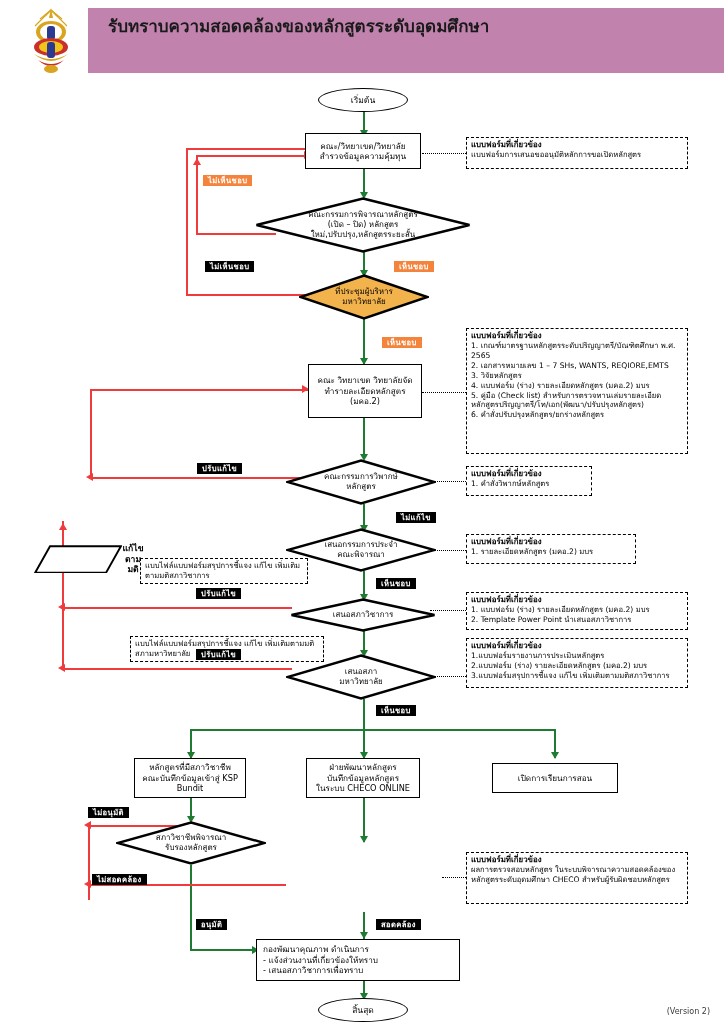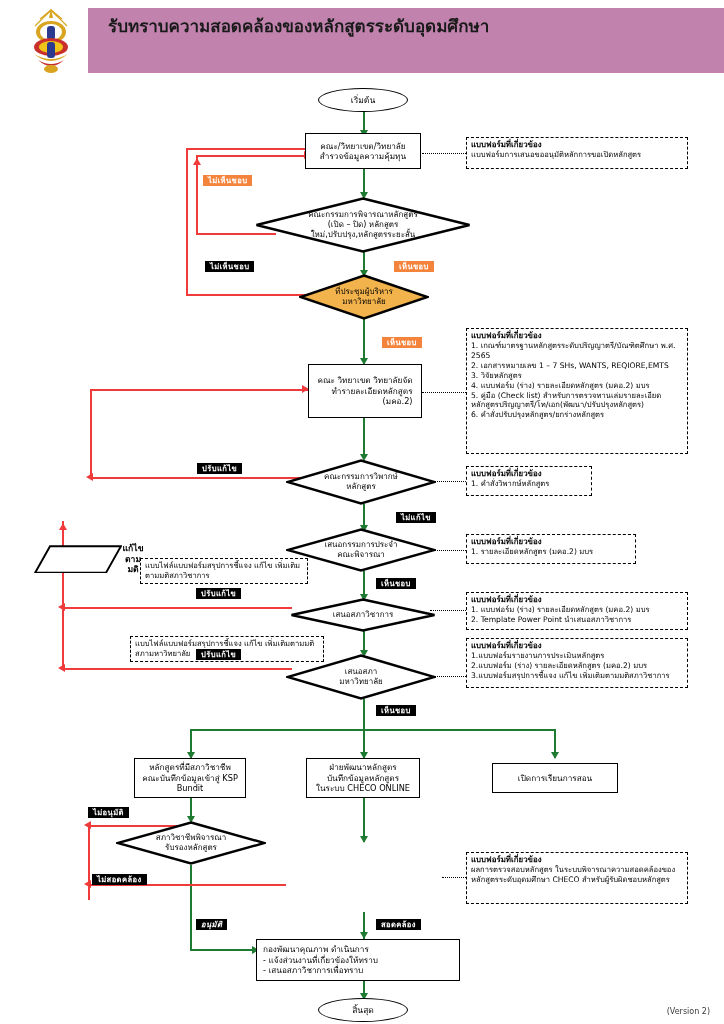--- a/index.html
+++ b/index.html
@@ -239,21 +239,21 @@
   </div>
 
   <div class="node dia" style="left:299px;top:274px;width:130px;height:46px;justify-content:center;">
     <svg class="dshape" viewBox="0 0 130 46" preserveAspectRatio="none">
       <polygon points="65,1.5 128.5,23 65,44.5 1.5,23" fill="#f2b24c" stroke="#000" stroke-width="2.4"></polygon>
     </svg>
     <span class="dtxt nl">ที่ประชุมผู้บริหาร
 มหาวิทยาลัย</span>
   </div>
 
-  <div class="node proc" style="left:308px;top:364px;width:114px;height:54px;text-align:right;">
+  <div class="node proc" style="left:308px;top:364px;width:114px;height:54px;">
     <span class="nl">คณะ วิทยาเขต วิทยาลัยจัด
 ทำรายละเอียดหลักสูตร
 (มคอ.2)</span>
   </div>
 
   <div class="node dia" style="left:286px;top:459px;width:150px;height:46px;">
     <svg class="dshape" viewBox="0 0 150 46" preserveAspectRatio="none">
       <polygon points="75,1.5 148.5,23 75,44.5 1.5,23" fill="#fff" stroke="#000" stroke-width="2.4"></polygon>
     </svg>
     <span class="dtxt nl">คณะกรรมการวิพากษ์
@@ -382,17 +382,17 @@
   <div class="chip orange" style="left:394px;top:261px;">เห็นชอบ</div>
   <div class="chip orange" style="left:382px;top:337px;">เห็นชอบ</div>
   <div class="chip black" style="left:197px;top:463px;">ปรับแก้ไข</div>
   <div class="chip black" style="left:396px;top:512px;">ไม่แก้ไข</div>
   <div class="chip black" style="left:196px;top:588px;">ปรับแก้ไข</div>
   <div class="chip black" style="left:376px;top:578px;">เห็นชอบ</div>
   <div class="chip black" style="left:196px;top:649px;">ปรับแก้ไข</div>
   <div class="chip black" style="left:376px;top:705px;">เห็นชอบ</div>
   <div class="chip black" style="left:88px;top:807px;">ไม่อนุมัติ</div>
   <div class="chip black" style="left:92px;top:874px;">ไม่สอดคล้อง</div>
-  <div class="chip black" style="left:196px;top:919px;font-style:italic;">อนุมัติ</div>
+  <div class="chip black" style="left:196px;top:919px;">อนุมัติ</div>
   <div class="chip black" style="left:376px;top:919px;">สอดคล้อง</div>
 
   <div class="version">(Version 2)</div>
 </div>
 
 </body></html>

